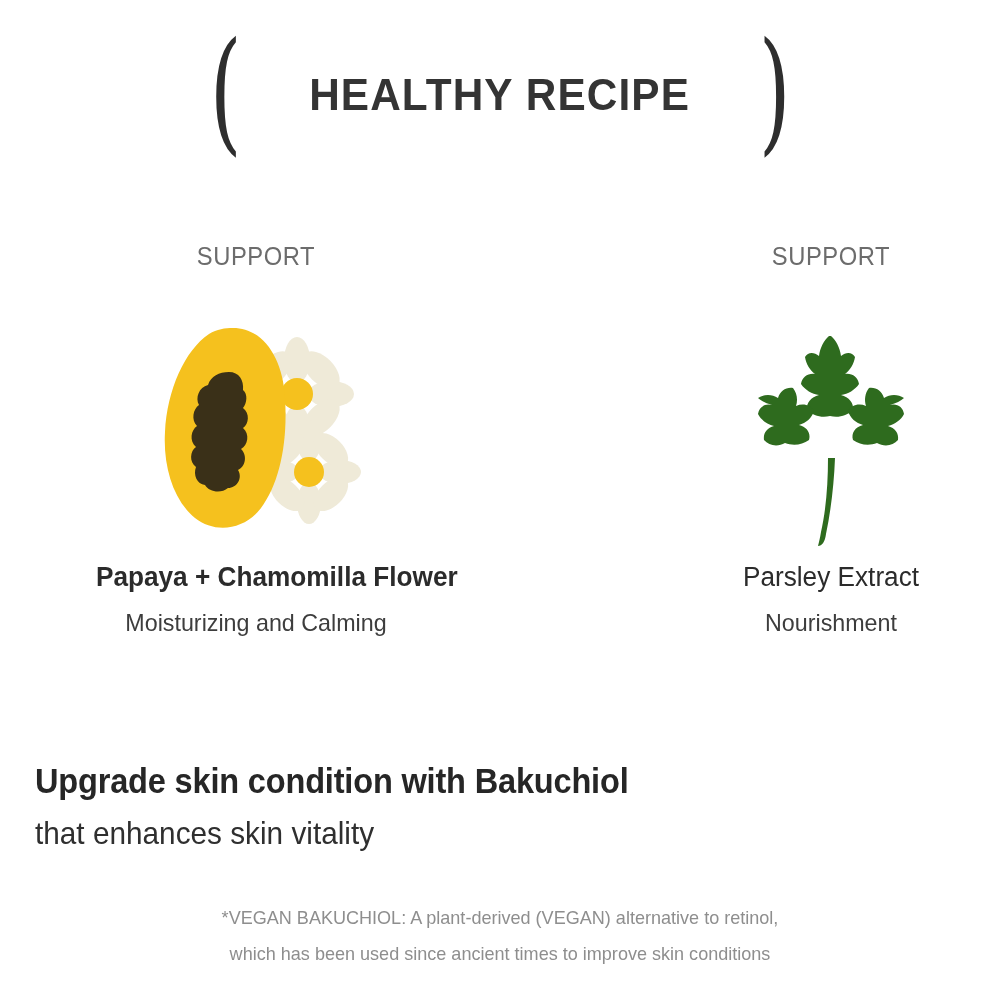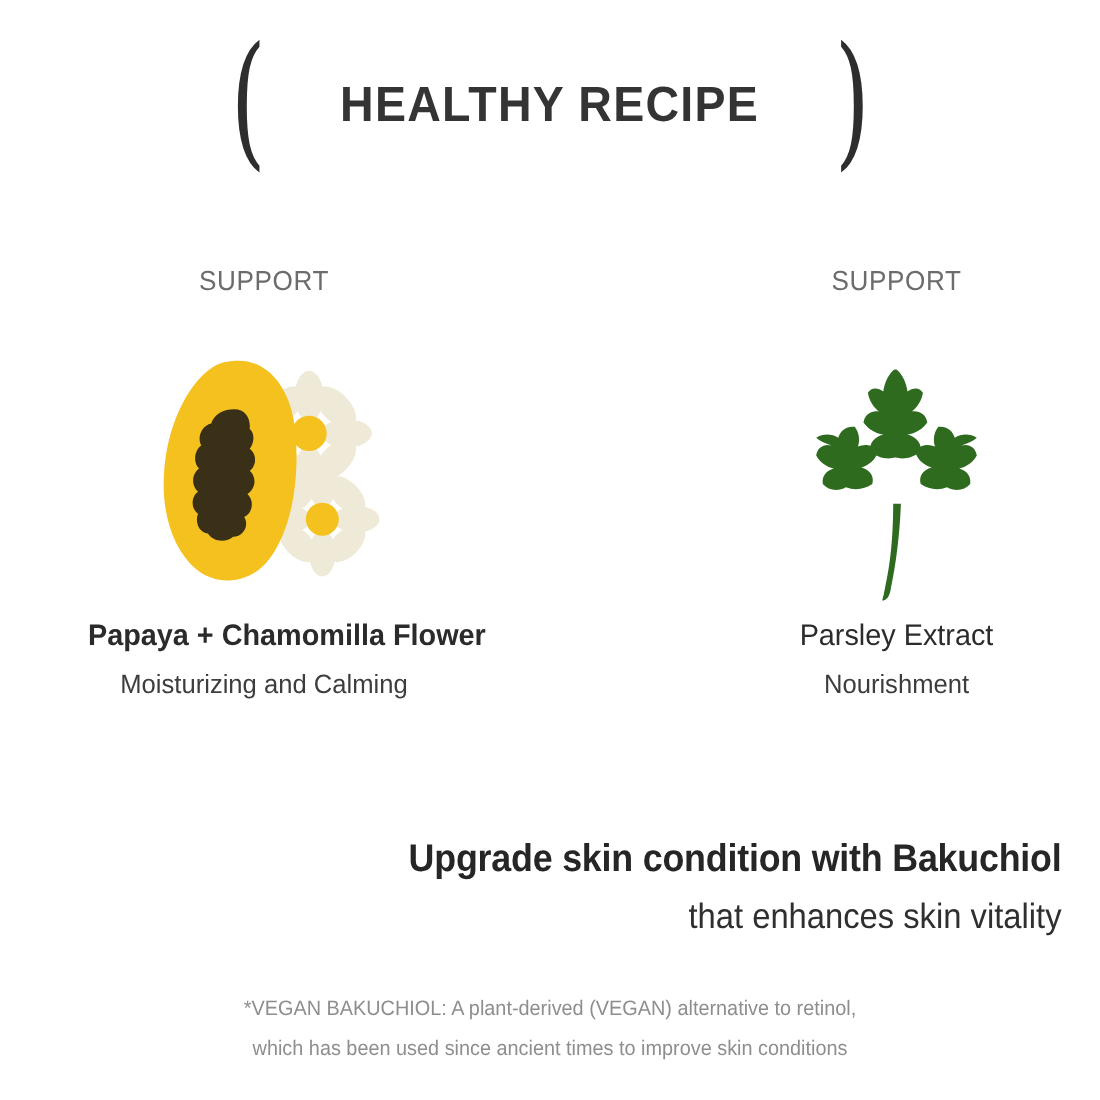--- a/index.html
+++ b/index.html
@@ -53,20 +53,21 @@
     top: 240px;
     left: 0;
     width: 1000px;
     height: 420px;
   }
   .col {
     position: absolute;
     top: 0;
     width: 330px;
     text-align: center;
+    margin-left: 16px;
   }
   .col-0 { left: 75px; }
   .col-1 { left: 363px; }
   .col-2 { left: 650px; }
 
   .role {
     font-size: 25px;
     letter-spacing: 0.6px;
     color: #6c6c6c;
     font-weight: 400;
@@ -106,21 +107,21 @@
     white-space: nowrap;
     transform: scaleX(0.97);
   }
 
   
   .headline-block {
     position: absolute;
     top: 757px;
     left: 0;
     width: 1000px;
-    text-align: right;
+    text-align: left;
   }
   .headline {
     font-size: 35px;
     font-weight: 700;
     color: #262626;
     letter-spacing: -0.2px;
     line-height: 48px;
     transform: scaleX(0.93);
   }
   .subheadline {

